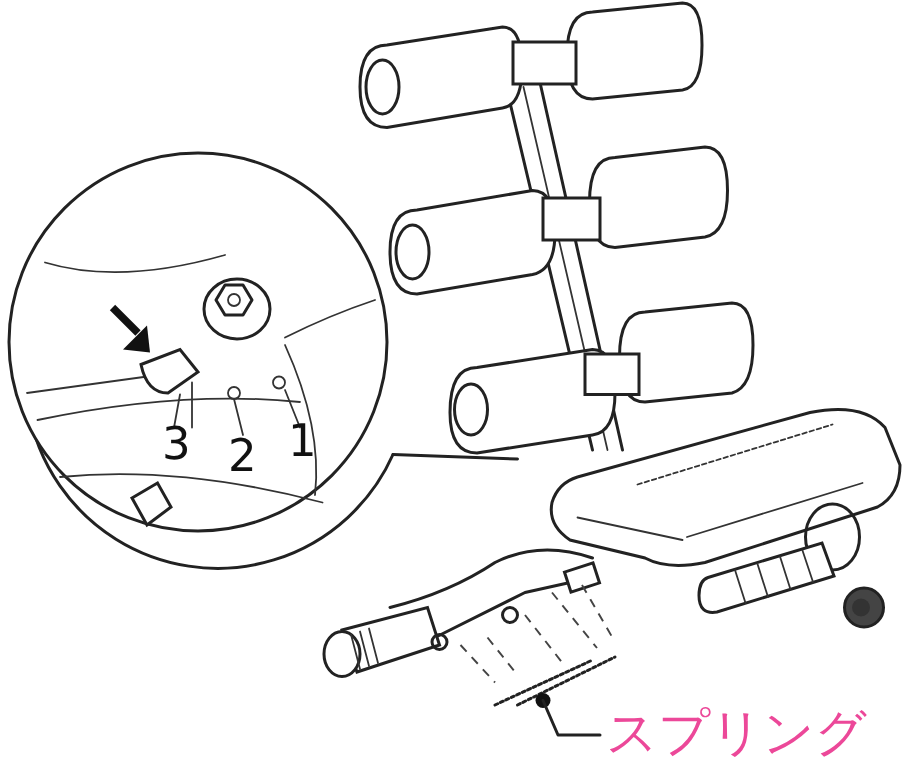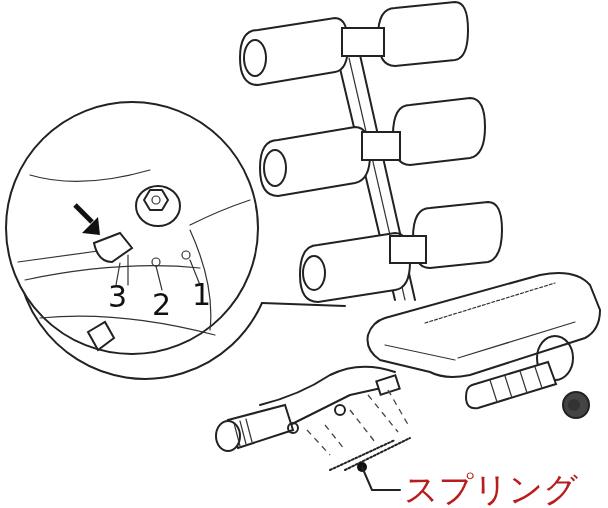--- a/index.html
+++ b/index.html
@@ -5,21 +5,21 @@
   html, body { margin: 0; padding: 0; background: #ffffff; }
   body { width: 608px; height: 508px; position: relative; overflow: hidden;
          font-family: "DejaVu Sans", sans-serif; }
   #stage { position: absolute; left: 0; top: 0; width: 608px; height: 508px; }
   svg { position: absolute; left: 0; top: 0; }
   .ln { fill: none; stroke: #222; stroke-width: 2; stroke-linecap: round; stroke-linejoin: round; }
   .lt { fill: none; stroke: #333; stroke-width: 1.2; stroke-linecap: round; stroke-linejoin: round; }
   .pad { fill: #fff; stroke: #222; stroke-width: 2; }
   .dash { fill: none; stroke: #444; stroke-width: 1.3; stroke-dasharray: 6 5; }
   .num { position: absolute; font-size: 30px; color: #111; line-height: 1; }
-  .callout { position: absolute; font-size: 34px; color: #b91c1c; line-height: 1; white-space: nowrap;
+  .callout { position: absolute; font-size: 34px; color: #ec4899; line-height: 1; white-space: nowrap;
              font-family: "DejaVu Sans", sans-serif; text-align: right; }
 </style>
 </head>
 <body>
 
 <div id="stage">
   <svg width="608" height="508" viewBox="0 0 608 508">
 
     <g>
       <path class="ln" d="M338,60 L395,300"></path>

